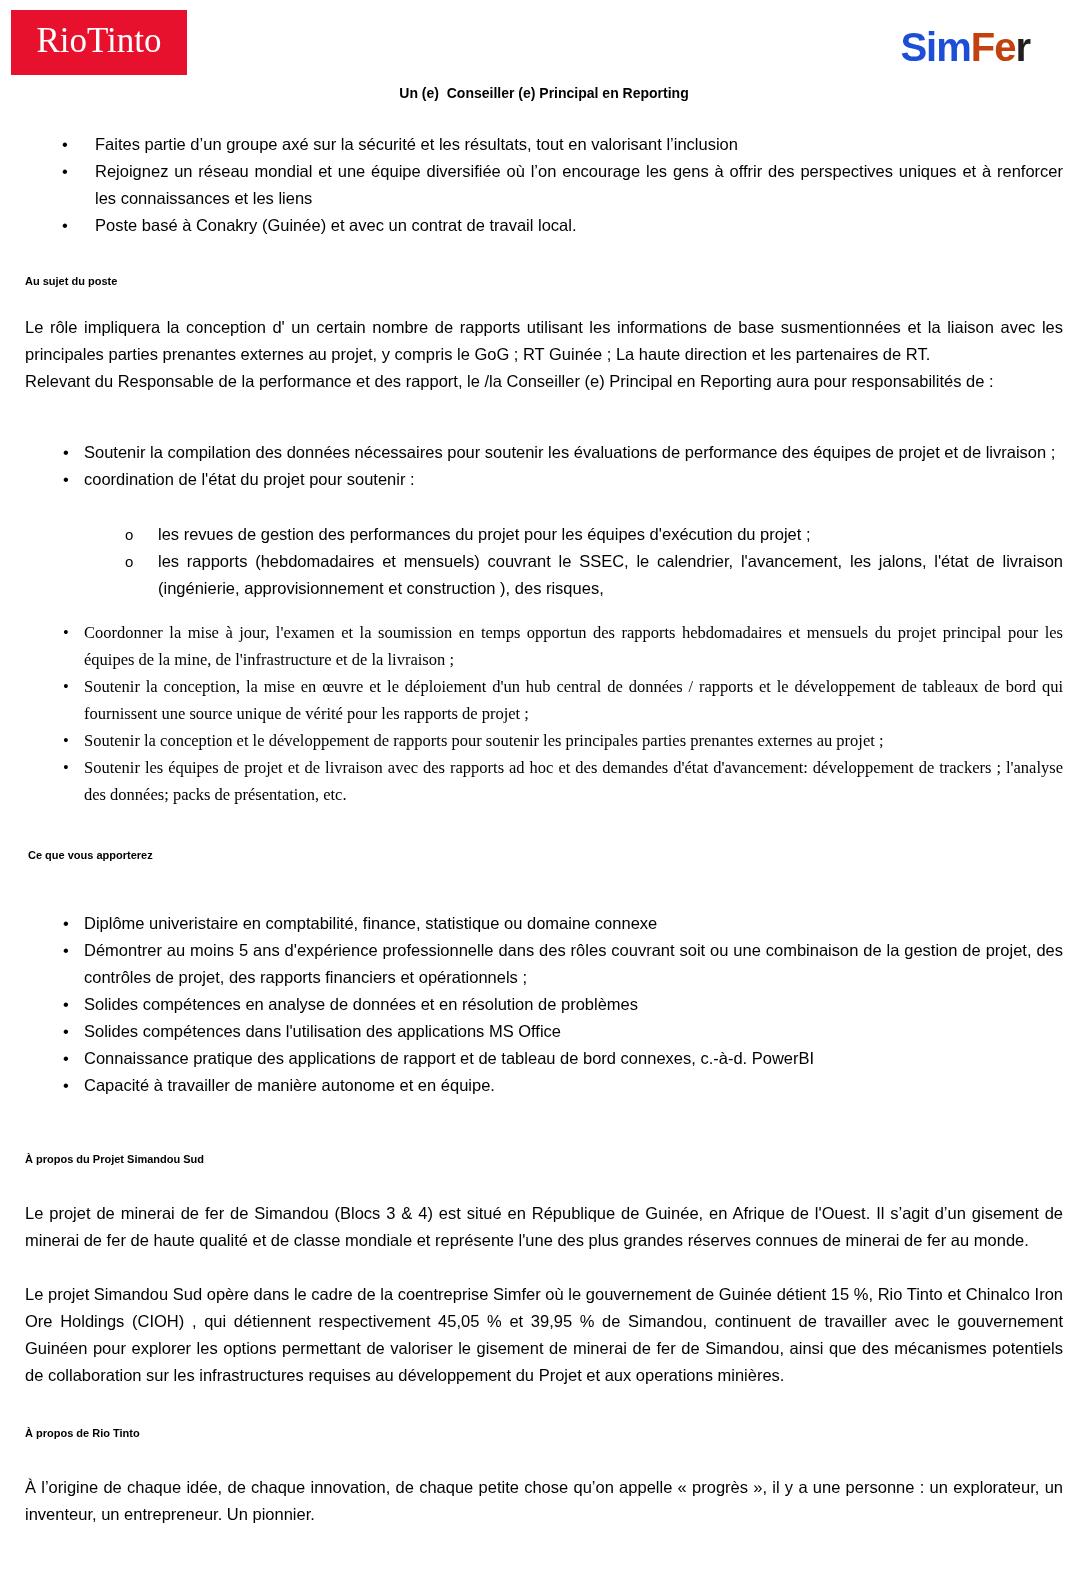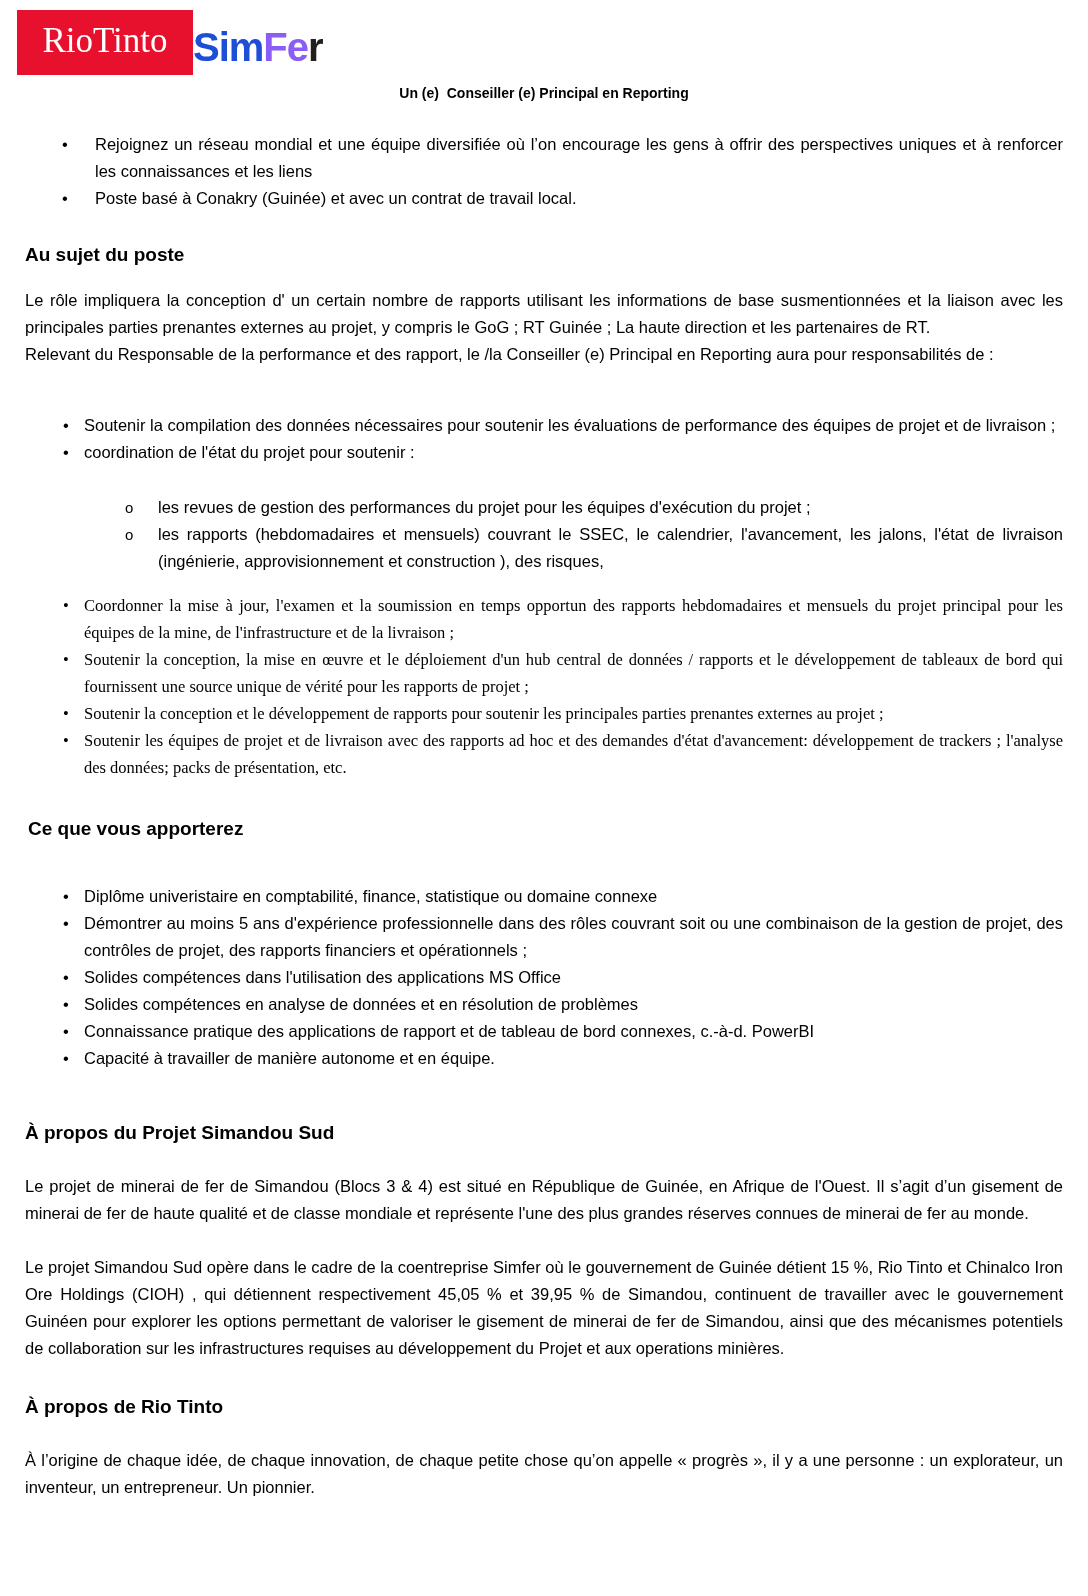--- a/index.html
+++ b/index.html
@@ -7,22 +7,22 @@
     width: 1088px; height: 1596px; overflow: hidden;
     font-family: "Liberation Sans", sans-serif;
     color: #000000;
   }
   .page {
     position: relative; width: 1088px; height: 1596px;
     background: #ffffff; box-sizing: border-box;
   }
   
   .header {
-    display: flex; justify-content: flex-start; align-items: flex-start;
-    padding: 10px 58px 0 17px; height: 80px; box-sizing: border-box;
+    display: flex; justify-content: space-between; align-items: flex-start;
+    padding: 10px 58px 0 11px; height: 80px; box-sizing: border-box;
   }
   .rio-logo {
     width: 176px; height: 65px; display: flex; align-items: center; justify-content: center;
   }
   .rio-logo .rio-text {
     font-family: "Liberation Serif", serif; font-weight: normal;
     font-size: 35px; letter-spacing: 0px; color: #ffffff;
     transform: scaleY(1.05); padding-bottom: 3px;
   }
   .simfer-logo {
@@ -31,21 +31,21 @@
     font-family: "Liberation Sans", sans-serif; line-height: 1;
   }
   
   .doc {
     padding: 0 25px; font-size: 16.5px; line-height: 27px; text-align: justify;
   }
   .job-title {
     text-align: center; font-weight: bold; font-size: 14px;
     white-space: pre-wrap;
   }
-  .heading { font-weight: bold; font-size: 19px; text-align: left; }
+  .heading { font-weight: bold; font-size: 11px; text-align: left; }
   .h-about   { margin-top: 29px; }
   .h-bring   { margin-top: 34px; margin-left: 3px; }
   .h-project { margin-top: 47px; }
   .h-rio     { margin-top: 31px; }
   p { margin: 0; }
   .para-block { margin-top: 19px; }
   .gap-para { margin-top: 27px; }
   
   ul { margin: 0; padding: 0; list-style: none; }
   li { position: relative; margin: 0; }
@@ -65,29 +65,30 @@
 </head>
 <body>
 
 <div class="page">
 
   <div class="header">
     <div class="rio-logo" style="background:#e8112d;">
       <span class="rio-text" style="color: rgb(255, 255, 255);">RioTinto</span>
     </div>
     <div class="simfer-logo">
-      <span style="color:#1d4ed8;">Sim</span><span style="color:#8b5cf6;">Fe</span><span style="color:#231f20;">r</span>
+      <span style="color:#1d4ed8;">Sim</span><span style="color:#c2410c;">Fe</span><span style="color:#231f20;">r</span>
     </div>
   </div>
 
   <div class="doc">
 
     <div class="job-title">Un (e)  Conseiller (e) Principal en Reporting</div>
 
     <ul class="intro-list">
+      <li>Faites partie d’un groupe axé sur la sécurité et les résultats, tout en valorisant l’inclusion</li>
       <li>Rejoignez un réseau mondial et une équipe diversifiée où l’on encourage les gens à offrir des perspectives uniques et à renforcer les connaissances et les liens</li>
       <li>Poste basé à Conakry (Guinée) et avec un contrat de travail local.</li>
     </ul>
 
     <div class="heading h-about">Au sujet du poste</div>
 
     <div class="para-block">
       <p>Le rôle impliquera la conception d' un certain nombre de rapports utilisant les informations de base susmentionnées et la liaison avec les principales parties prenantes externes au projet, y compris le GoG ; RT Guinée ; La haute direction et les partenaires de RT.</p>
       <p>Relevant du Responsable de la performance et des rapport, le /la Conseiller (e) Principal en Reporting aura pour responsabilités de :</p>
     </div>
@@ -107,22 +108,22 @@
       <li>Soutenir la conception, la mise en œuvre et le déploiement d'un hub central de données / rapports et le développement de tableaux de bord qui fournissent une source unique de vérité pour les rapports de projet ;</li>
       <li>Soutenir la conception et le développement de rapports pour soutenir les principales parties prenantes externes au projet ;</li>
       <li>Soutenir les équipes de projet et de livraison avec des rapports ad hoc et des demandes d'état d'avancement: développement de trackers ; l'analyse des données; packs de présentation, etc.</li>
     </ul>
 
     <div class="heading h-bring">Ce que vous apporterez</div>
 
     <ul class="main-list bring-list">
       <li>Diplôme univeristaire en comptabilité, finance, statistique ou domaine connexe</li>
       <li>Démontrer au moins 5 ans d'expérience professionnelle dans des rôles couvrant soit ou une combinaison de la gestion de projet, des contrôles de projet, des rapports financiers et opérationnels ;</li>
+      <li>Solides compétences en analyse de données et en résolution de problèmes</li>
       <li>Solides compétences dans l'utilisation des applications MS Office</li>
-      <li>Solides compétences en analyse de données et en résolution de problèmes</li>
       <li>Connaissance pratique des applications de rapport et de tableau de bord connexes, c.-à-d. PowerBI</li>
       <li>Capacité à travailler de manière autonome et en équipe.</li>
     </ul>
 
     <div class="heading h-project">À propos du Projet Simandou Sud</div>
 
     <p class="gap-para">Le projet de minerai de fer de Simandou (Blocs 3 &amp; 4) est situé en République de Guinée, en Afrique de l'Ouest. Il s’agit d’un gisement de minerai de fer de haute  qualité et de classe mondiale et représente l'une des plus grandes réserves connues de minerai de fer au monde.</p>
     <p class="gap-para">Le projet Simandou Sud opère dans le cadre de la coentreprise Simfer où le gouvernement de Guinée détient 15 %, Rio Tinto et Chinalco Iron Ore Holdings (CIOH) , qui détiennent respectivement 45,05 % et 39,95 % de Simandou, continuent de travailler avec le gouvernement Guinéen pour explorer les options permettant de valoriser le gisement de minerai de fer de Simandou, ainsi que des mécanismes potentiels de collaboration sur les infrastructures requises au développement du Projet et aux operations minières.</p>
 
     <div class="heading h-rio">À propos de Rio Tinto</div>

